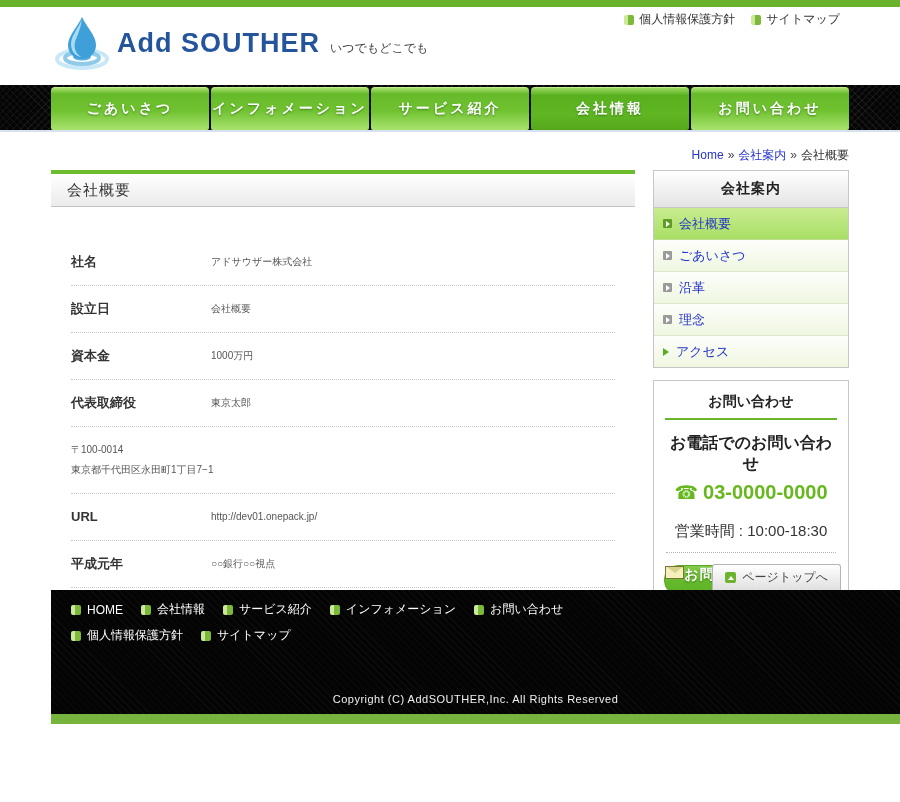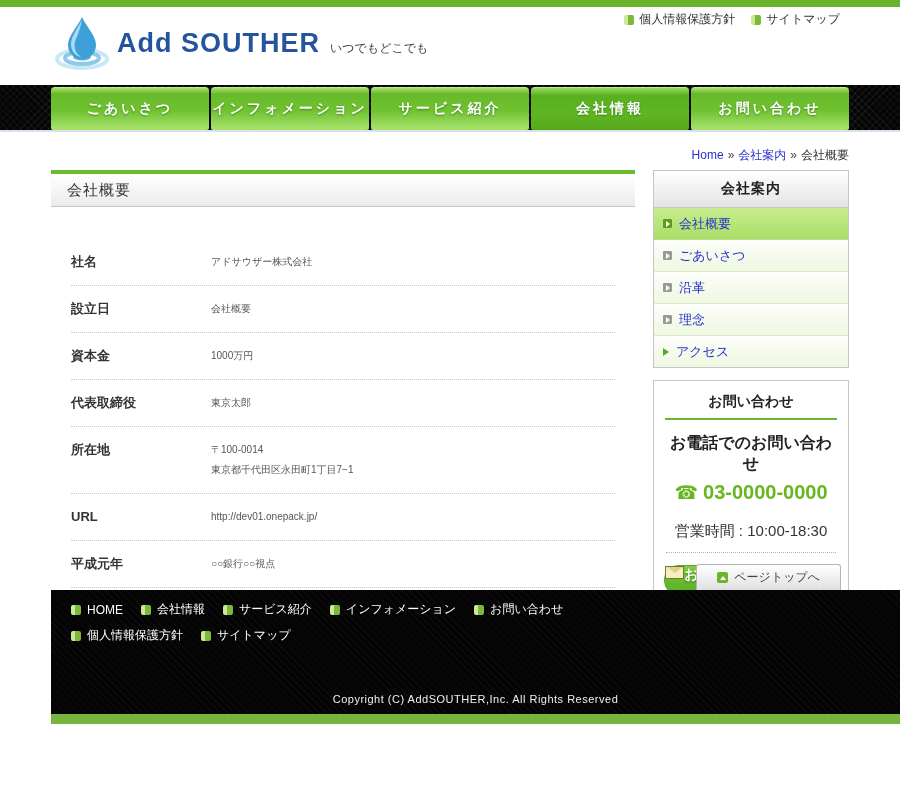--- a/index.html
+++ b/index.html
@@ -77,21 +77,21 @@
   .contact-btn{height:28px;border-radius:14px;display:flex;justify-content:center;cursor:pointer;
     background:linear-gradient(#84cb4a,#63b82c 60%,#5db226);border:1px solid #5aa824;
     color:#fff;font-size:14px;font-weight:bold;letter-spacing:1px;text-shadow:0 1px 2px rgba(30,80,0,.6);}
   .mail-icon{width:17px;height:11px;background:#f6f0bf;border:1px solid #77772e;position:relative;flex:0 0 auto;display:inline-block;}
   .mail-icon:before{content:"";position:absolute;left:0;top:0;width:0;height:0;
     border-left:8px solid rgba(0,0,0,0);border-right:8px solid rgba(0,0,0,0);border-top:6px solid #d9d28a;
     border-bottom:none;margin-left:0.5px;}
   
   .pagetop-btn{position:absolute;right:8px;bottom:0;height:26px;box-sizing:border-box;
     border:1px solid #b5b5b5;border-bottom:none;border-radius:3px 3px 0 0;background:linear-gradient(#ffffff,#e0e0e0);
-    display:flex;align-items:center;gap:6px;padding:0 20px;font-size:12px;color:#444;cursor:pointer;}
+    display:flex;align-items:center;gap:6px;padding:0 12px;font-size:12px;color:#444;cursor:pointer;}
   .pagetop-icon{width:11px;height:11px;border-radius:2px;background:#6cb42e;display:flex;align-items:center;justify-content:center;flex:0 0 auto;}
   .pagetop-icon i{display:block;width:0;height:0;border-bottom:4px solid #fff;border-left:3px solid rgba(0,0,0,0);border-right:3px solid rgba(0,0,0,0);}
   
   .footer{margin-left:51px;width:849px;height:124px;background:#040404;position:relative;
     background-image:
       repeating-linear-gradient(45deg,rgba(255,255,255,.03) 0 1px,rgba(0,0,0,0) 1px 5px);}
   .footer-links{display:flex;gap:18px;padding:11px 0 0 20px;}
   .footer-links + .footer-links{padding-top:9px;}
   .f-link{display:flex;align-items:center;gap:6px;font-size:12px;color:#fff;cursor:pointer;text-decoration:none;}
   .copyright{position:absolute;bottom:9px;left:0;width:100%;text-align:center;font-size:11px;color:#f0f0f0;letter-spacing:.5px;}
@@ -172,21 +172,20 @@
             </div>
         </div>
         <div class="spec-row">
           <div class="spec-label">代表取締役</div>
           <div class="spec-value">
               <span>東京太郎</span>
               <span></span>
             </div>
         </div>
         <div class="spec-row">
-          <div class="spec-label">所在地</div>
           <div class="spec-value">
               <span>〒100-0014</span>
               <span>東京都千代田区永田町1丁目7−1</span>
             </div>
         </div>
         <div class="spec-row">
           <div class="spec-label">URL</div>
           <div class="spec-value">
               <span>http://dev01.onepack.jp/</span>
               <span></span>

